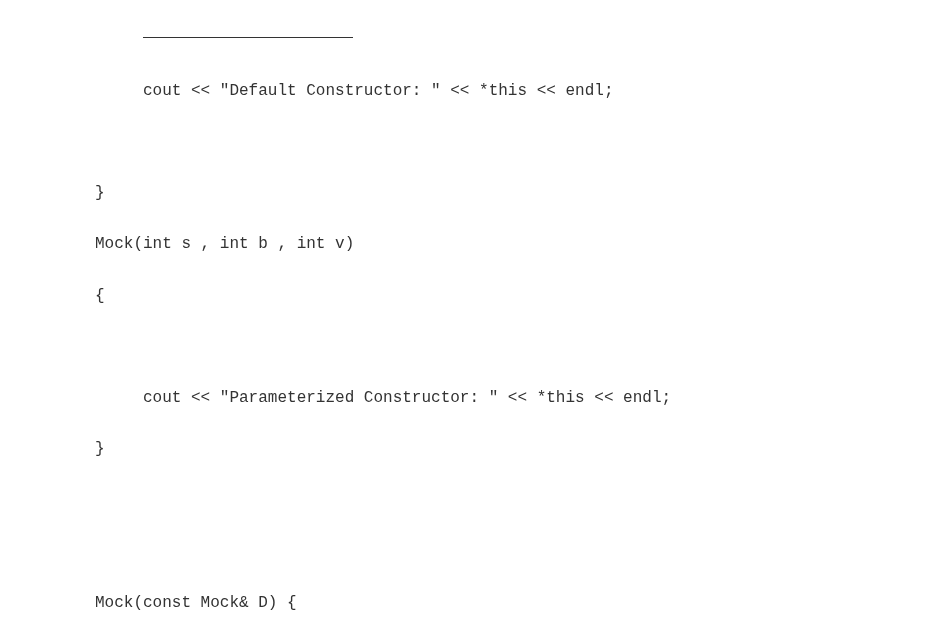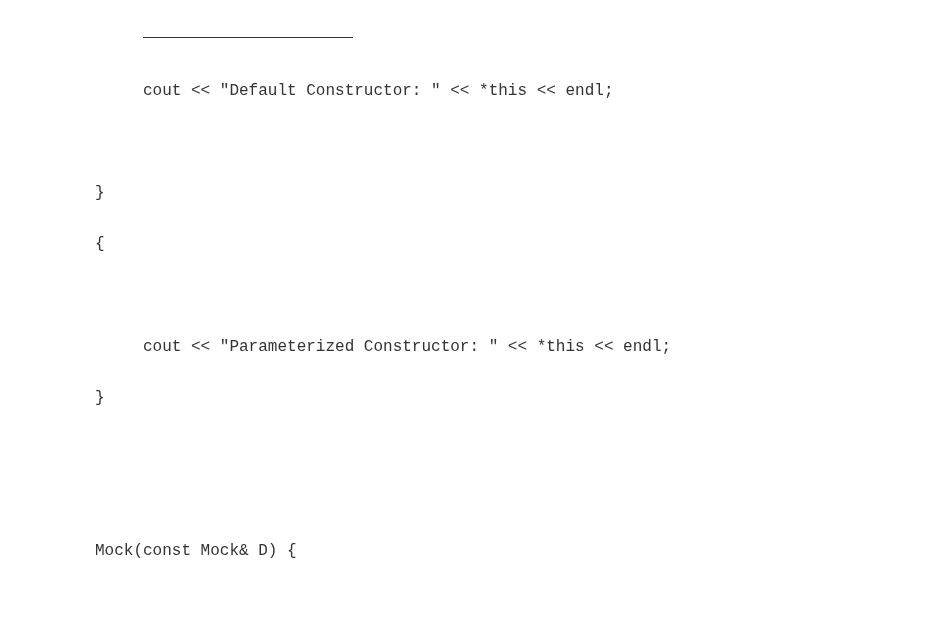--- a/index.html
+++ b/index.html
@@ -37,20 +37,21 @@
     }
   </style>
 </head>
 <body>
 
 <div class="code-container">
 <span class="line"><span class="hr-dash"></span></span>
 <span class="line indent1">cout &lt;&lt; "Default Constructor: " &lt;&lt; *this &lt;&lt; endl;</span>
 <span class="line"></span>
 <span class="line">}</span>
+<span class="line">Mock(int s , int b , int v)</span>
 <span class="line">{</span>
 <span class="line"></span>
 <span class="line indent1">cout &lt;&lt; "Parameterized Constructor: " &lt;&lt; *this &lt;&lt; endl;</span>
 <span class="line">}</span>
 <span class="line"></span>
 <span class="line"></span>
 <span class="line">Mock(const Mock&amp; D) {</span>
 
 
 

